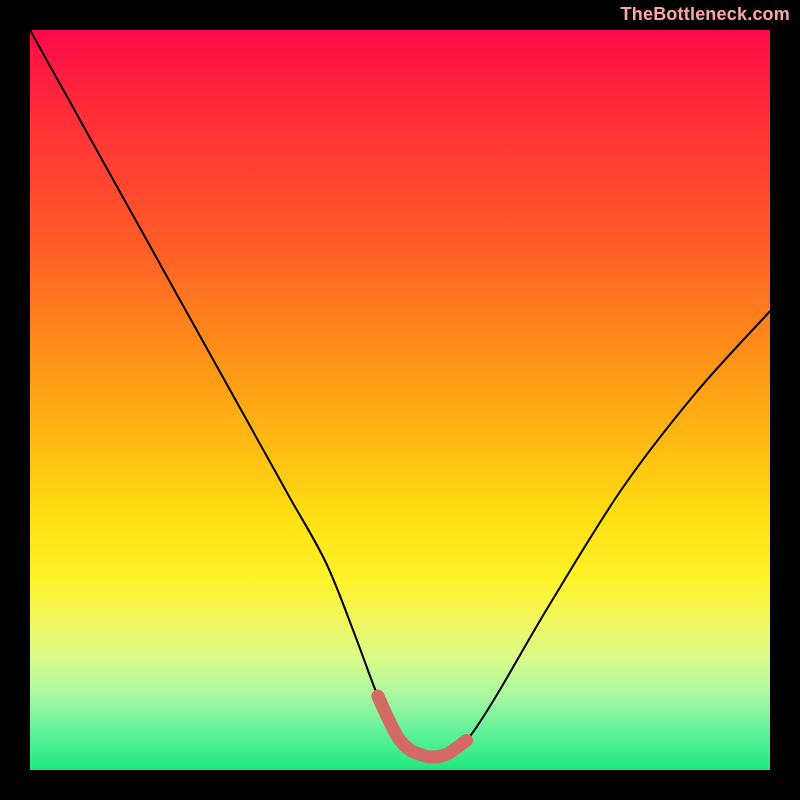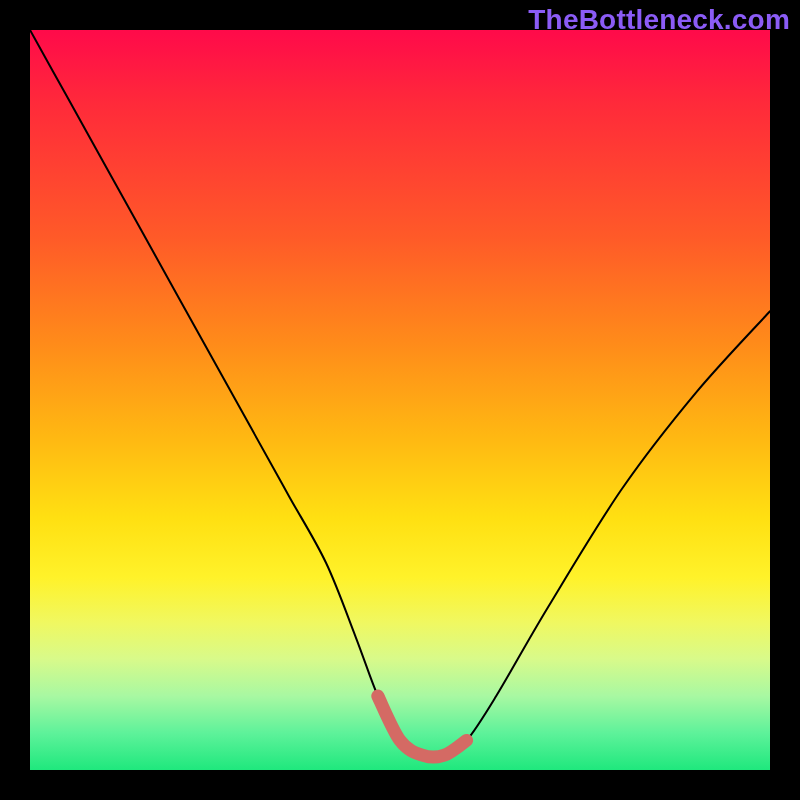--- a/index.html
+++ b/index.html
@@ -14,22 +14,22 @@
   .frame {
     position: relative;
     width: 800px;
     height: 800px;
     background: #000;
   }
   .watermark {
     position: absolute;
     top: 4px;
     right: 10px;
-    color: #8b5cf6;
-    font-size: 28px;
+    color: #fca5a5;
+    font-size: 18px;
     font-weight: 600;
     letter-spacing: 0.2px;
     z-index: 10;
   }
   .plot-area {
     position: absolute;
     left: 30px;
     top: 30px;
     width: 740px;
     height: 740px;

